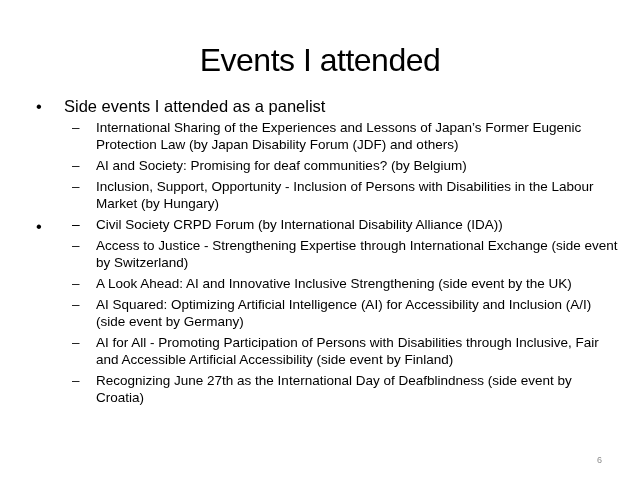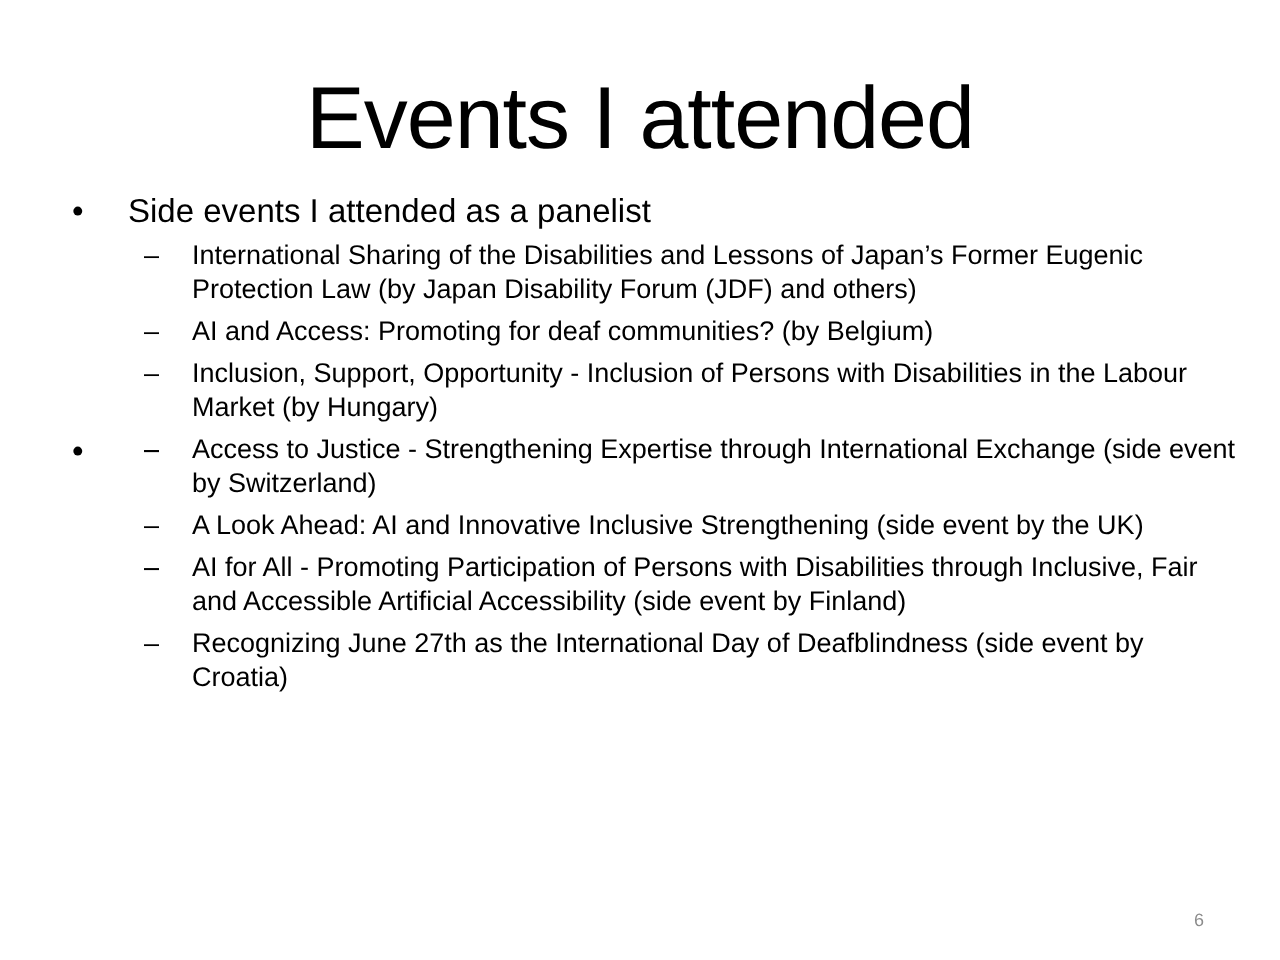--- a/index.html
+++ b/index.html
@@ -3,21 +3,21 @@
   <meta charset="utf-8">
   <style>
     html, body { margin: 0; padding: 0; }
     body {
       width: 640px; height: 480px; background: #ffffff; overflow: hidden;
       font-family: "Liberation Sans", "DejaVu Sans", sans-serif; color: #000;
       position: relative;
     }
     .title {
       position: absolute; left: 0; top: 36px; width: 640px;
-      text-align: center; font-size: 44px; line-height: 48px; letter-spacing: -0.5px;
+      text-align: center; font-size: 32px; line-height: 48px; letter-spacing: -0.5px;
     }
     .content { position: absolute; left: 36px; top: 96px; width: 590px; }
     .l1 {
       position: relative; padding-left: 28px; font-size: 16.5px; line-height: 21px;
       margin-bottom: 2px;
     }
     .l1 .bullet { position: absolute; left: 0; top: 0; }
     .l2 {
       position: relative; padding-left: 60px; font-size: 13.5px; line-height: 17px;
       margin-bottom: 4px; padding-right: 6px;
@@ -33,33 +33,33 @@
 
 <div>
   <div class="title">Events I attended</div>
 
   <div class="content">
     <div>
       <div class="l1">
         <span class="bullet">•</span>
         <span>Side events I attended as a panelist</span>
       </div>
-      <div class="l2"><span class="dash">–</span><span>International Sharing of the Disabilities and Lessons of Japan’s Former Eugenic Protection Law (by Japan Disability Forum (JDF) and others)</span></div>
-      <div class="l2"><span class="dash">–</span><span>AI and Access: Promoting for deaf communities? (by Belgium)</span></div>
+      <div class="l2"><span class="dash">–</span><span>International Sharing of the Experiences and Lessons of Japan’s Former Eugenic Protection Law (by Japan Disability Forum (JDF) and others)</span></div>
+      <div class="l2"><span class="dash">–</span><span>AI and Society: Promising for deaf communities? (by Belgium)</span></div>
       <div class="l2"><span class="dash">–</span><span>Inclusion, Support, Opportunity - Inclusion of Persons with Disabilities in the Labour Market (by Hungary)</span></div>
     </div>
 
     <div class="group2">
       <div class="l1">
         <span class="bullet">•</span>
       </div>
       <div class="l2"><span class="dash">–</span></div>
-      <div class="l2"><span class="dash">–</span></div>
+      <div class="l2"><span class="dash">–</span><span>Civil Society CRPD Forum (by International Disability Alliance (IDA))</span></div>
       <div class="l2"><span class="dash">–</span><span>Access to Justice - Strengthening Expertise through International Exchange (side event by Switzerland)</span></div>
       <div class="l2"><span class="dash">–</span><span>A Look Ahead: AI and Innovative Inclusive Strengthening (side event by the UK)</span></div>
-      <div class="l2"><span class="dash">–</span></div>
+      <div class="l2"><span class="dash">–</span><span>AI Squared: Optimizing Artificial Intelligence (AI) for Accessibility and Inclusion (A/I) (side event by Germany)</span></div>
       <div class="l2"><span class="dash">–</span><span>AI for All - Promoting Participation of Persons with Disabilities through Inclusive, Fair and Accessible Artificial Accessibility (side event by Finland)</span></div>
       <div class="l2"><span class="dash">–</span><span>Recognizing June 27th as the International Day of Deafblindness (side event by Croatia)</span></div>
     </div>
   </div>
 
   <div class="page-number">6</div>
 </div>
 
 </body></html>

